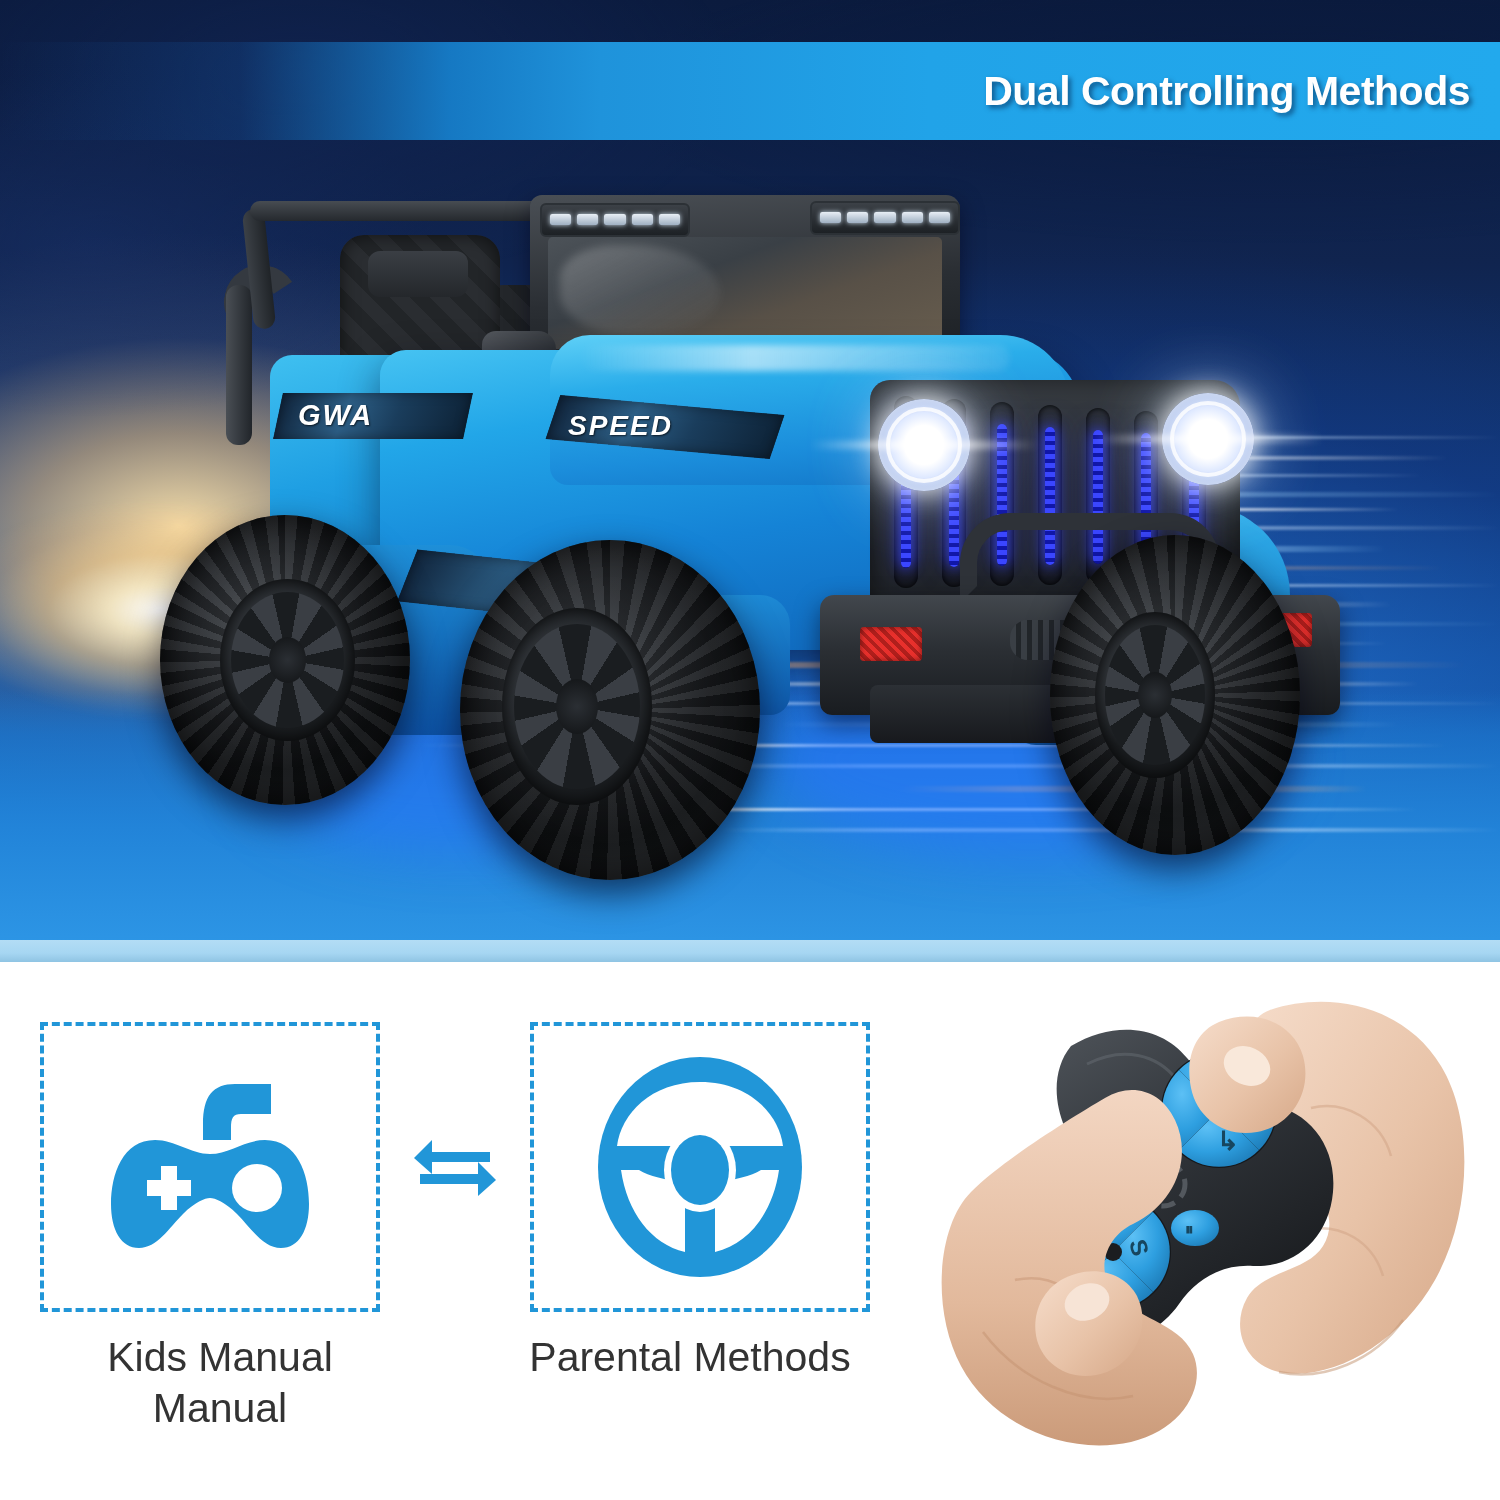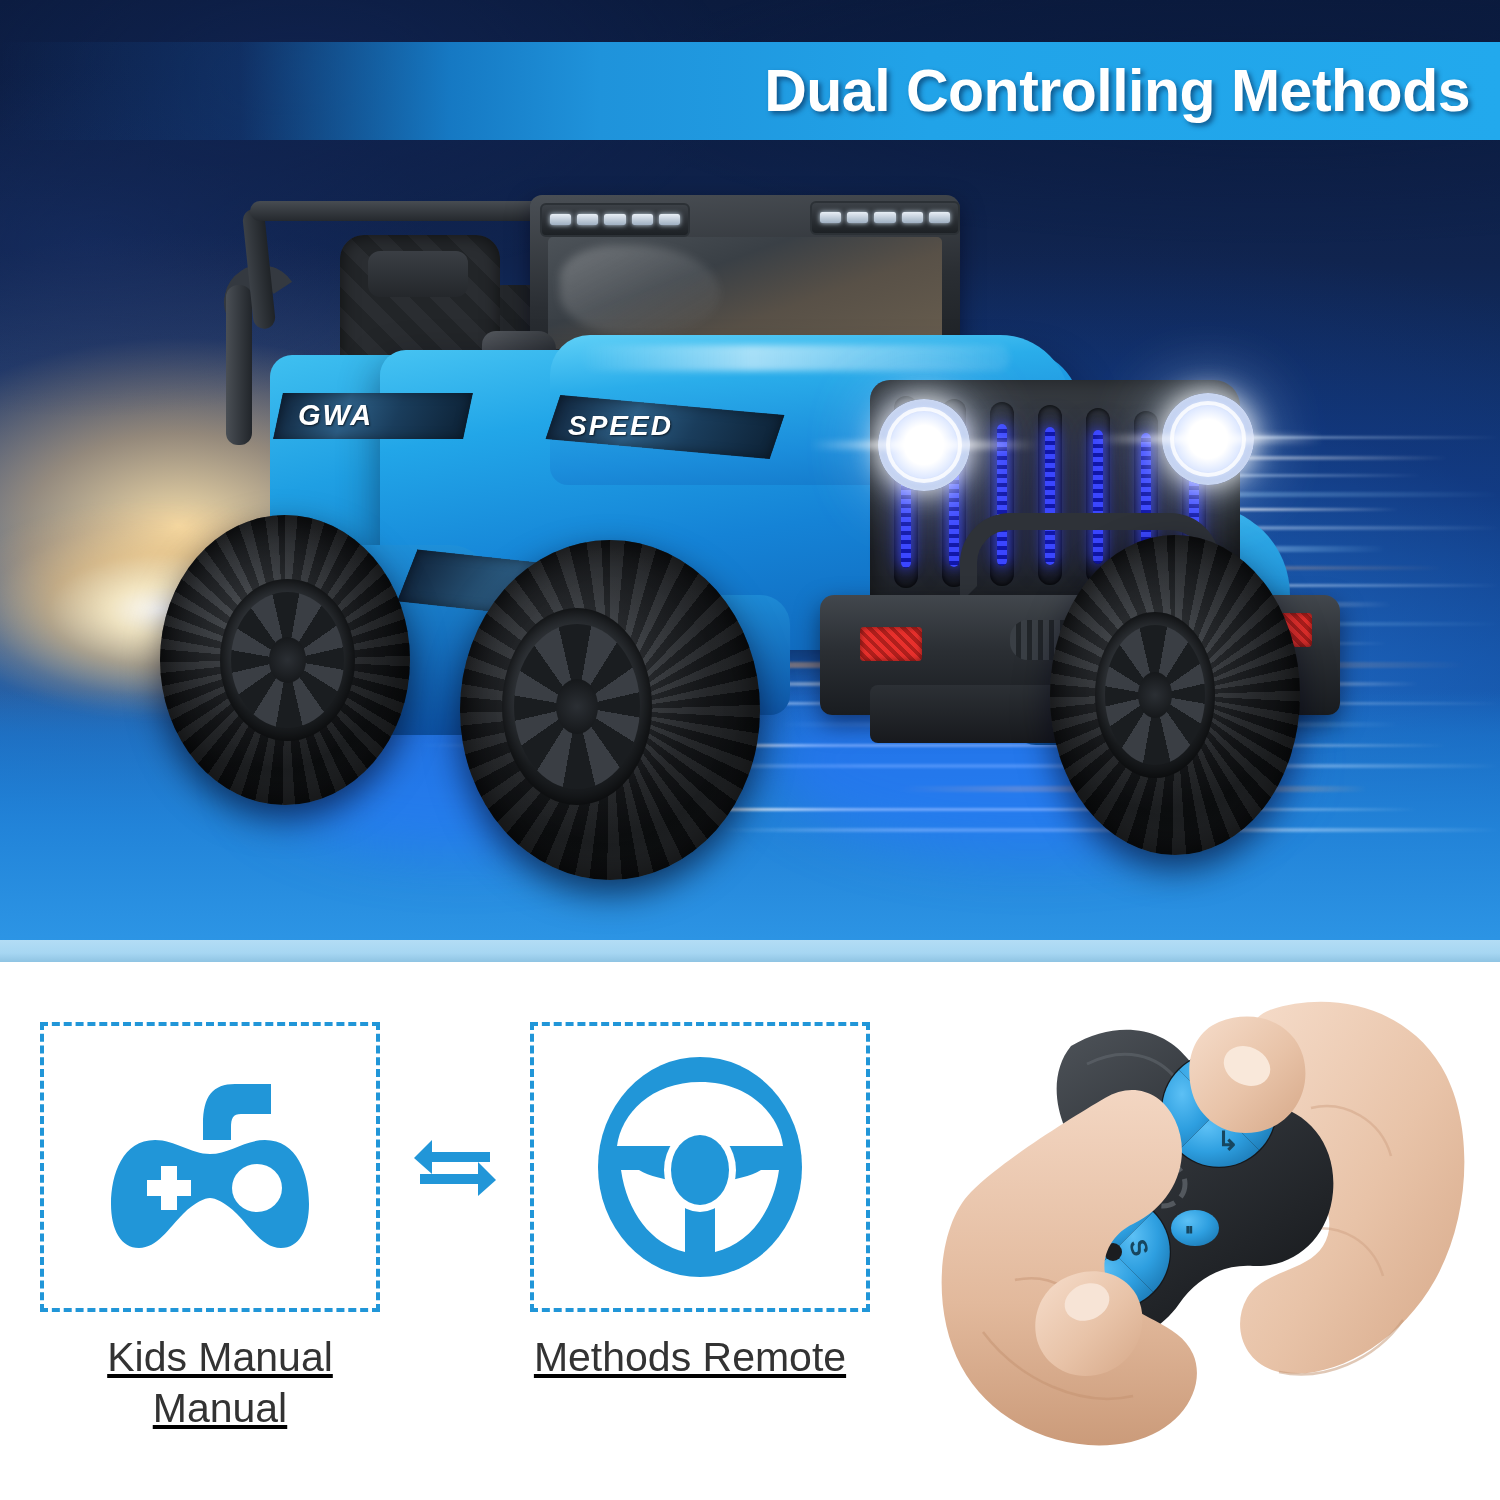--- a/index.html
+++ b/index.html
@@ -35,21 +35,21 @@
 
   
   .burst { position:absolute; left:-120px; top:430px; width:560px; height:360px;
      background:radial-gradient(ellipse 280px 140px at 50% 50%, rgba(255,255,255,.98) 0%, rgba(255,240,200,.85) 18%, rgba(255,205,130,.45) 40%, rgba(255,180,100,.12) 62%, rgba(0,0,0,0) 80%);
      filter:blur(2px); }
 
   
   #banner { position:absolute; left:0; top:42px; width:1500px; height:98px;
      background:linear-gradient(90deg, rgba(17,62,130,0) 0%, rgba(20,90,170,.25) 16%, rgba(23,136,216,.85) 30%, #1f93db 40%, #21a3e8 62%, #22a9ed 100%); }
   #banner-title { position:absolute; right:30px; top:50%; transform:translateY(-50%);
-     color:#fff; font-size:59px; font-weight:bold; letter-spacing:-.5px;
+     color:#fff; font-size:41px; font-weight:bold; letter-spacing:-.5px;
      white-space:nowrap; text-shadow:3px 3px 5px rgba(0,30,70,.55); }
 
   
   #vehicle { position:absolute; left:130px; top:165px; width:1200px; height:760px; }
   .pc { position:absolute; }  
 
   
   .body-main { left:250px; top:185px; width:700px; height:300px;
      background:linear-gradient(170deg,#46c3f2 0%,#22a6e8 24%,#1583d6 58%,#0f63b8 100%);
      border-radius:26px 60px 40px 30px; box-shadow:0 14px 40px rgba(0,0,20,.45); }
@@ -170,21 +170,21 @@
   
   #bottom { position:absolute; left:0; top:962px; width:1500px; height:538px; background:#fff; }
 
   .feature-row { position:absolute; left:40px; top:55px; width:830px; height:300px;
      display:flex; align-items:center; justify-content:space-between; }
   .dash-box { width:340px; height:290px; border:4px dashed #2196d8;
      display:flex; align-items:center; justify-content:center; }
   .swap-arrows { width:100px; display:flex; align-items:center; justify-content:center; }
 
   .labels { position:absolute; left:40px; top:370px; width:830px; height:130px;
-     display:flex; justify-content:space-between;text-decoration:underline; }
+     display:flex; justify-content:space-between; }
   .label { width:360px; text-align:center; font-size:41px; line-height:1.25;
      color:#333; font-weight:normal; }
 
   
   #remote-photo { position:absolute; left:875px; top:18px; width:625px; height:500px; }
 </style>
 </head>
 <body>
 
 <div id="page">
@@ -387,21 +387,21 @@
         </svg>
       </div>
     </div>
 
     <div class="labels">
       <div class="label">
         <div>Kids Manual</div>
         <div>Manual</div>
       </div>
       <div class="label">
-        <div>Methods Remote</div>
+        <div>Parental Methods</div>
       </div>
     </div>
 
     <div id="remote-photo">
       <svg width="625" height="500" viewBox="0 0 625 500">
         <defs>
           <linearGradient id="skinA" x1="0" y1="0" x2="1" y2="1">
             <stop offset="0%" stop-color="#f6ddcb"></stop>
               <stop offset="55%" stop-color="#e8c3a8"></stop>
               <stop offset="100%" stop-color="#d6a888"></stop>

